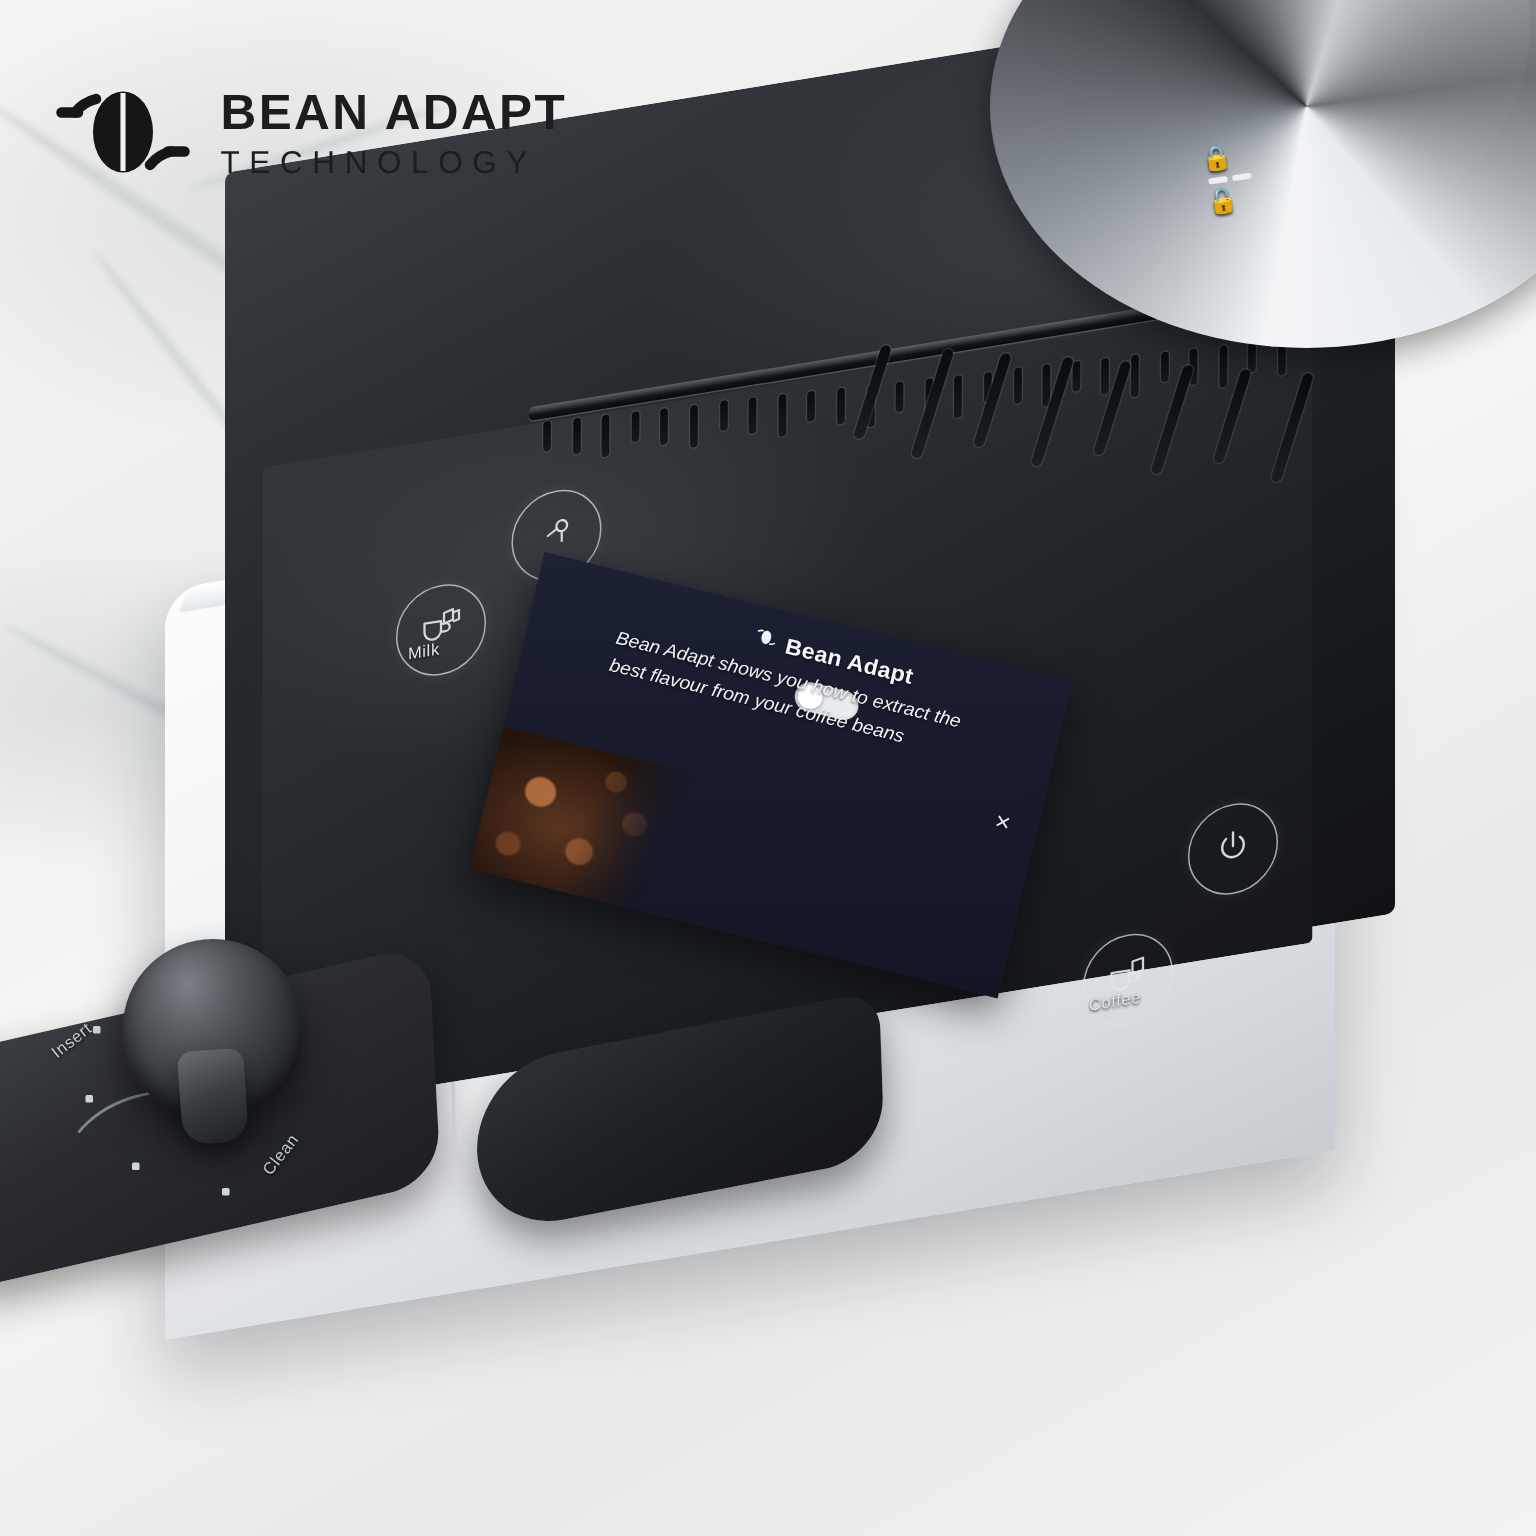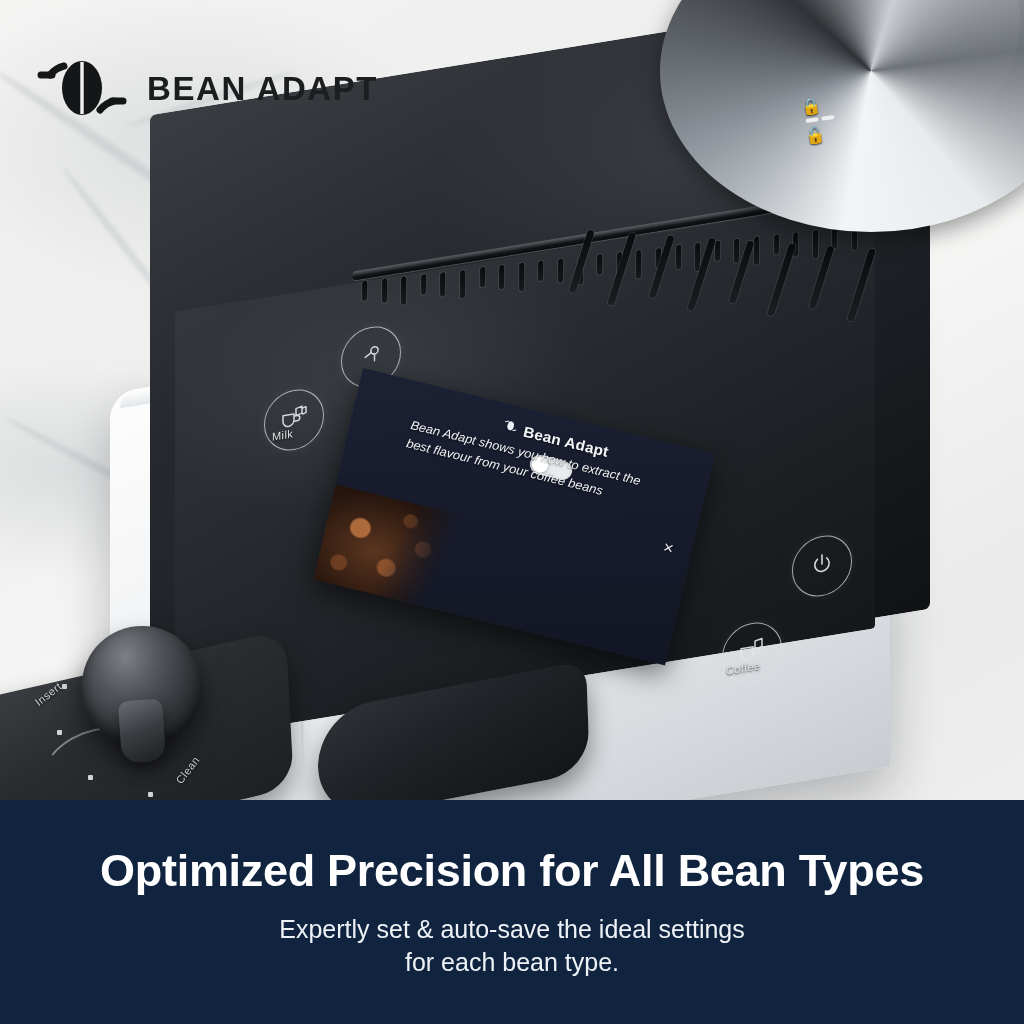--- a/index.html
+++ b/index.html
@@ -497,24 +497,18 @@
         <ellipse cx="48" cy="36" rx="20" ry="27" fill="#141618"></ellipse>
         <rect x="46.3" y="10" width="3.4" height="52" fill="#f2f2f1"></rect>
         <path d="M30 14 A26 26 0 0 0 16 23" stroke="#141618" stroke-width="7" fill="none" stroke-linecap="round"></path>
         <path d="M7 23 H18" stroke="#141618" stroke-width="7" fill="none" stroke-linecap="round"></path>
         <path d="M66 58 A26 26 0 0 1 80 49" stroke="#141618" stroke-width="7" fill="none" stroke-linecap="round"></path>
         <path d="M89 49 H78" stroke="#141618" stroke-width="7" fill="none" stroke-linecap="round"></path>
       </svg>
     </div>
     <div class="logo-text">
       <span class="logo-l1">BEAN ADAPT</span>
+      <span class="logo-l2">TECHNOLOGY</span>
     </div>
   </div>
 
-  <div class="banner">
-    <h1>Optimized Precision for All Bean Types</h1>
-    <p>
-      <span>Expertly set &amp; auto-save the ideal settings</span><br>
-      <span>for each bean type.</span>
-    </p>
-  </div>
 
 </div>
 
 </body></html>

